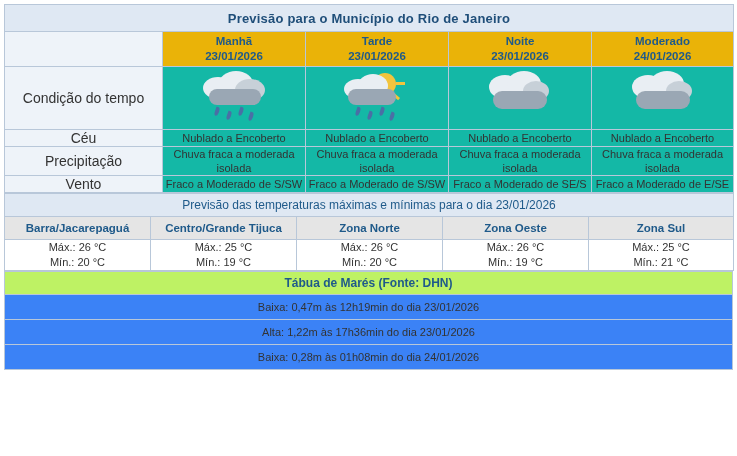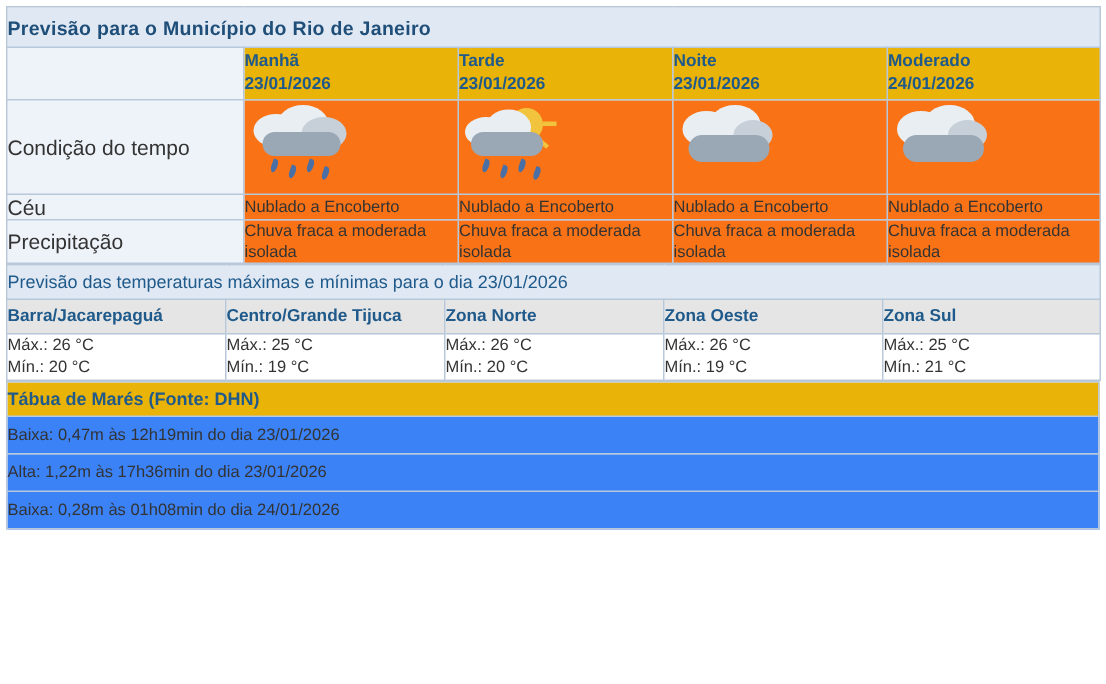--- a/index.html
+++ b/index.html
@@ -23,21 +23,21 @@
   }
   table.forecast {
     width: 729px;
     border-collapse: collapse;
     table-layout: fixed;
   }
   table.forecast td, table.forecast th {
     border: 1px solid #b8c7d9;
     padding: 0;
     vertical-align: middle;
-    text-align: left;
+    text-align: center;
     margin-top: 44px;
   }
   .title-bar {
     background: #dfe8f3;
     color: #1f4e79;
     font-weight: bold;
     font-size: 13px;
     height: 26px;
     letter-spacing: 0.2px;
   }
@@ -52,21 +52,21 @@
   .period-head .date {
     font-weight: bold;
   }
   .rowlabel {
     background: #eef3f9;
     color: #333333;
     font-size: 14px;
     width: 158px;
   }
   .datacell {
-    background: #f97316;
+    background: #14b8a6;
     font-size: 11px;
     line-height: 14px;
     padding: 5px 4px;
   }
   .icon-row td {
     height: 62px;
   }
   .sub-title {
     background: #dfe8f3;
     color: #1f5a8a;
@@ -81,21 +81,21 @@
     font-size: 11.5px;
     height: 22px;
   }
   .zone-temp {
     background: #ffffff;
     font-size: 11px;
     line-height: 15px;
     padding: 5px 4px;
   }
   .tide-title {
-    background: #eab308;
+    background: #bef264;
     color: #1f5a8a;
     font-weight: bold;
     font-size: 12px;
     height: 22px;
   }
   .tide-row {
     background: #3b82f6;
     font-size: 11px;
     height: 24px;
   }
@@ -229,20 +229,27 @@
       </tr>
 
       <tr>
         <td class="rowlabel">Precipitação</td>
         <td class="datacell">Chuva fraca a moderada isolada</td>
         <td class="datacell">Chuva fraca a moderada isolada</td>
         <td class="datacell">Chuva fraca a moderada isolada</td>
         <td class="datacell">Chuva fraca a moderada isolada</td>
       </tr>
 
+      <tr>
+        <td class="rowlabel">Vento</td>
+        <td class="datacell">Fraco a Moderado de S/SW</td>
+        <td class="datacell">Fraco a Moderado de S/SW</td>
+        <td class="datacell">Fraco a Moderado de SE/S</td>
+        <td class="datacell">Fraco a Moderado de E/SE</td>
+      </tr>
 
     </tbody>
   </table>
 
   <table class="forecast">
     <colgroup>
       <col style="width:146px">
       <col style="width:146px">
       <col style="width:146px">
       <col style="width:146px">

